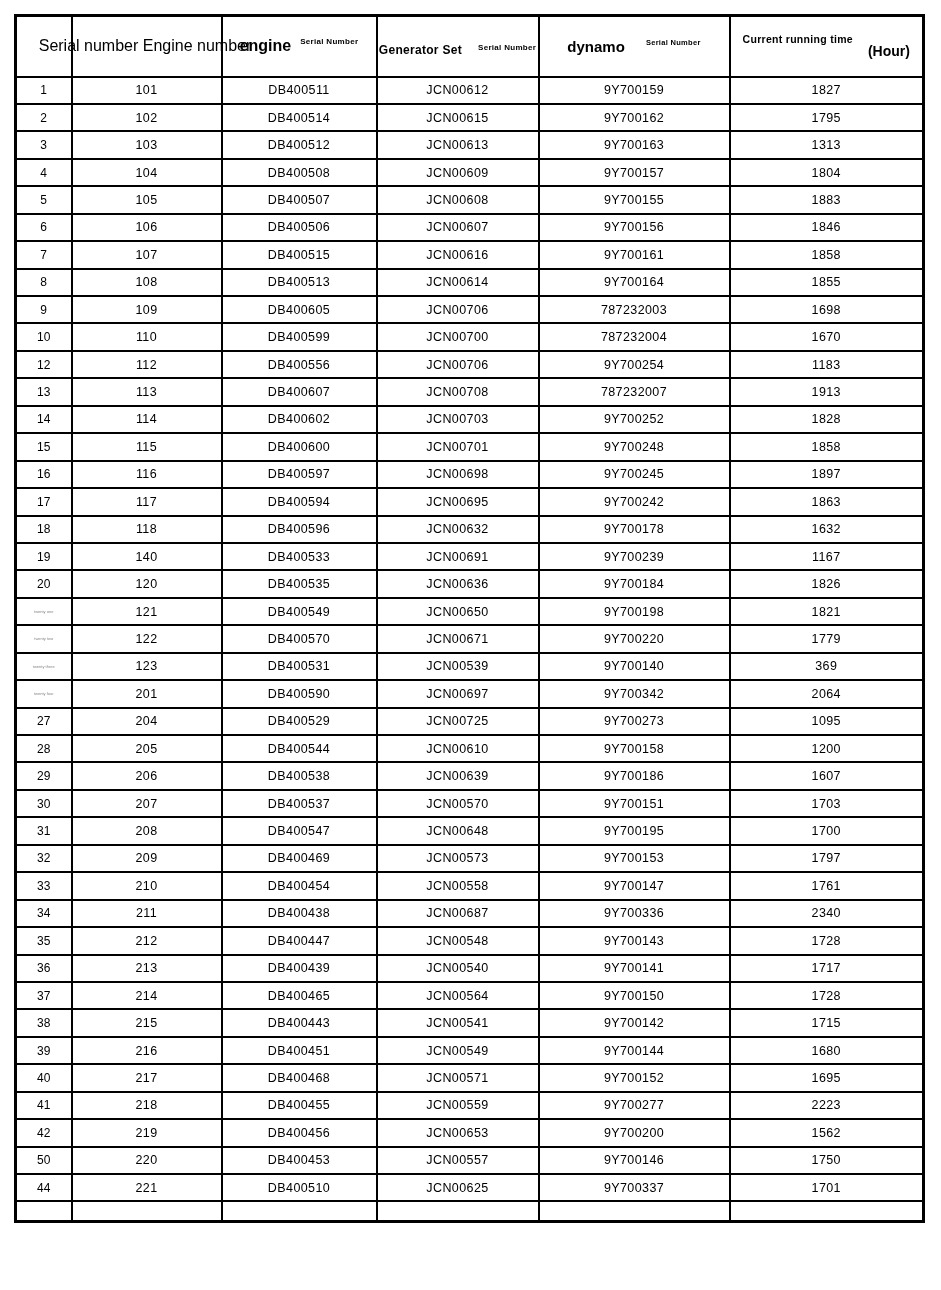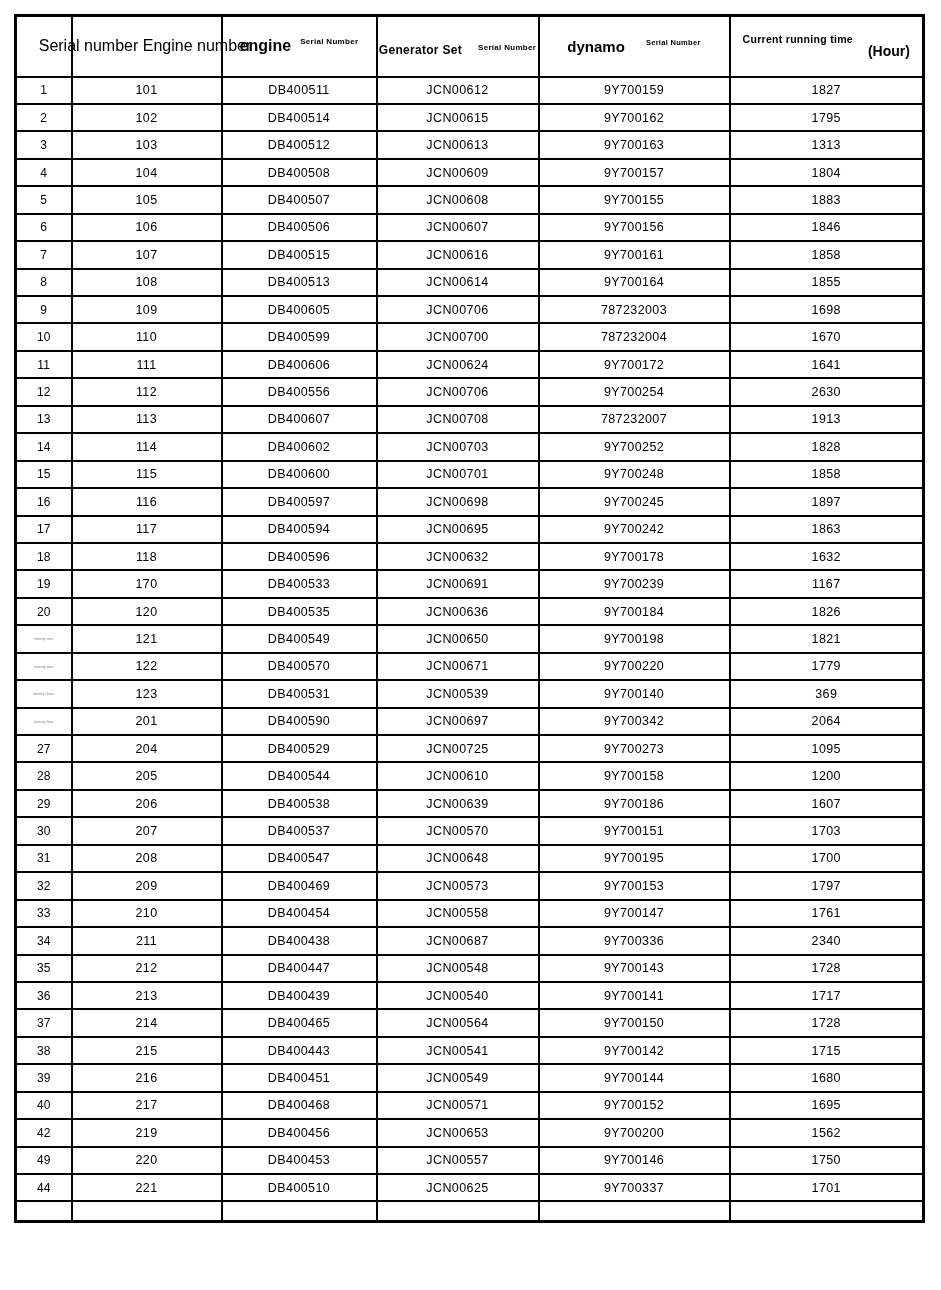--- a/index.html
+++ b/index.html
@@ -191,34 +191,26 @@
         </tr>
         <tr>
           <td class="col-serial">10</td>
           <td>110</td>
           <td>DB400599</td>
           <td>JCN00700</td>
           <td>787232004</td>
           <td>1670</td>
         </tr>
         <tr>
-          <td class="col-serial">11</td>
-          <td>111</td>
-          <td>DB400606</td>
-          <td>JCN00624</td>
-          <td>9Y700172</td>
-          <td>1641</td>
-        </tr>
-        <tr>
           <td class="col-serial">12</td>
           <td>112</td>
           <td>DB400556</td>
           <td>JCN00706</td>
           <td>9Y700254</td>
-          <td>2630</td>
+          <td>1183</td>
         </tr>
         <tr>
           <td class="col-serial">13</td>
           <td>113</td>
           <td>DB400607</td>
           <td>JCN00708</td>
           <td>787232007</td>
           <td>1913</td>
         </tr>
         <tr>
@@ -256,21 +248,21 @@
         <tr>
           <td class="col-serial">18</td>
           <td>118</td>
           <td>DB400596</td>
           <td>JCN00632</td>
           <td>9Y700178</td>
           <td>1632</td>
         </tr>
         <tr>
           <td class="col-serial">19</td>
-          <td>170</td>
+          <td>140</td>
           <td>DB400533</td>
           <td>JCN00691</td>
           <td>9Y700239</td>
           <td>1167</td>
         </tr>
         <tr>
           <td class="col-serial">20</td>
           <td>120</td>
           <td>DB400535</td>
           <td>JCN00636</td>
@@ -415,29 +407,37 @@
         </tr>
         <tr>
           <td class="col-serial">40</td>
           <td>217</td>
           <td>DB400468</td>
           <td>JCN00571</td>
           <td>9Y700152</td>
           <td>1695</td>
         </tr>
         <tr>
+          <td class="col-serial">41</td>
+          <td>218</td>
+          <td>DB400455</td>
+          <td>JCN00559</td>
+          <td>9Y700277</td>
+          <td>2223</td>
+        </tr>
+        <tr>
           <td class="col-serial">42</td>
           <td>219</td>
           <td>DB400456</td>
           <td>JCN00653</td>
           <td>9Y700200</td>
           <td>1562</td>
         </tr>
         <tr>
-          <td class="col-serial">49</td>
+          <td class="col-serial">50</td>
           <td>220</td>
           <td>DB400453</td>
           <td>JCN00557</td>
           <td>9Y700146</td>
           <td>1750</td>
         </tr>
         <tr>
           <td class="col-serial">44</td>
           <td>221</td>
           <td>DB400510</td>

